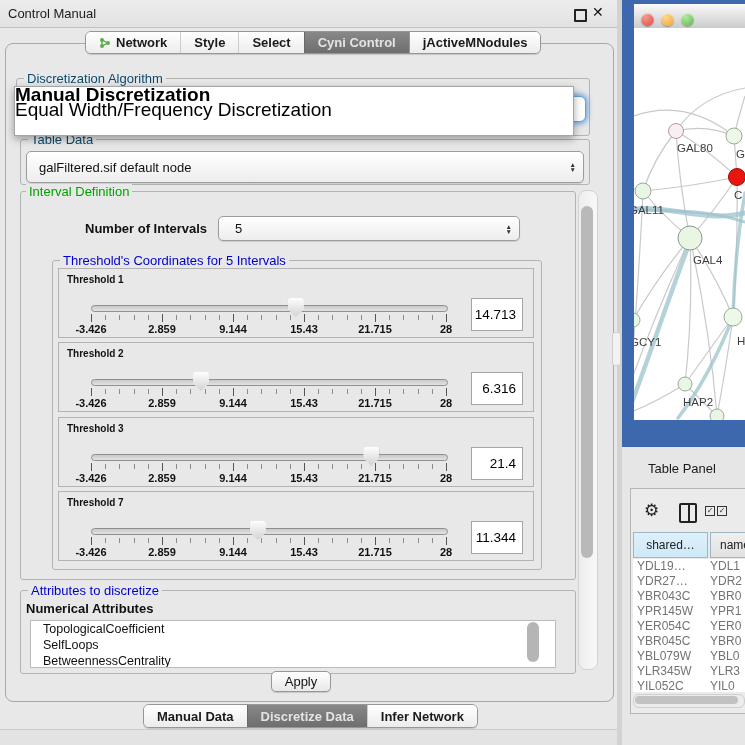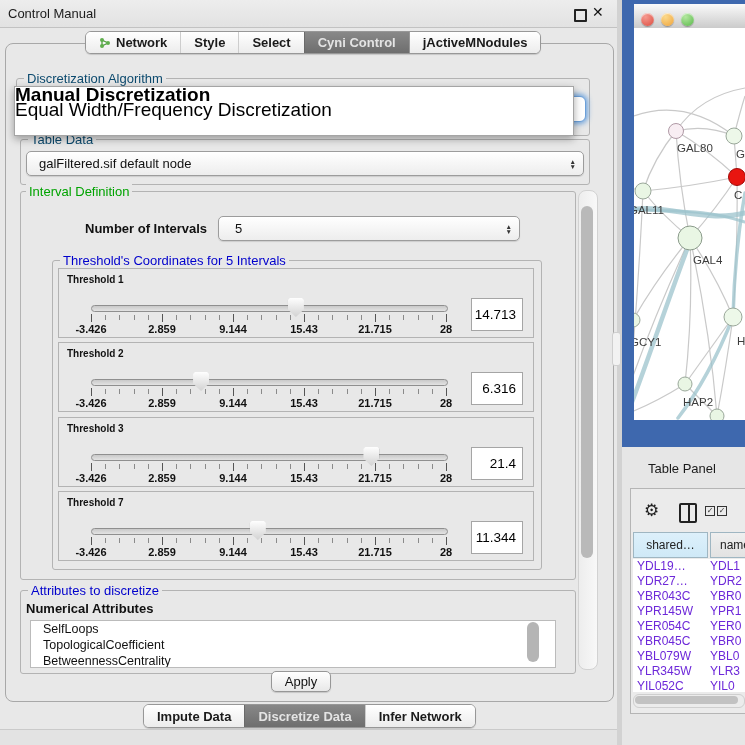--- a/index.html
+++ b/index.html
@@ -69,21 +69,21 @@
   #right-lower{left:622px;top:447px;width:123px;height:298px;background:#e6e6e6;}
   #tp-title{left:648px;top:461px;font-size:13px;color:#1b1b1b;}
   #tp-panel{left:630px;top:488px;width:115px;height:224px;background:#ebebeb;border:1px solid #b5b5b5;}
   #tp-gear{left:644px;top:500px;font-size:17px;color:#222;}
   #tp-colicon{left:679px;top:503px;width:14px;height:16px;border:2px solid #222;border-radius:2px;}
   #tp-colicon div{position:absolute;left:50%;top:0;width:2px;height:100%;background:#222;}
   .chk{position:absolute;top:506px;width:8px;height:8px;border:1.5px solid #333;font-size:8px;line-height:8px;color:#333;text-align:center;}
   .tp-hcell{position:absolute;top:532px;height:26px;display:flex;align-items:center;justify-content:center;
             font-size:12px;color:#222;border:1px solid #9fb6c2;box-sizing:border-box;}
   #tp-body{left:633px;top:559px;width:112px;height:133px;background:#fff;overflow:hidden;}
-  .tp-row{height:15px;font-size:12px;color:#6d28d9;white-space:nowrap;}
+  .tp-row{height:15px;font-size:12px;color:#737373;white-space:nowrap;}
   .tp-row span.c1{display:inline-block;width:73px;padding-left:4px;}
   #tp-hscroll-track{left:633px;top:694px;width:110px;height:12px;background:#ececec;border:1px solid #cfcfcf;border-radius:6px;}
   #tp-hscroll-thumb{left:635px;top:696px;width:103px;height:8px;background:#c2c2c2;border-radius:4px;}
   #resize-handle{left:612px;top:332px;width:7px;height:32px;background:#f2f2f2;border:1px solid #cfcfcf;border-radius:3px;}
   text{font-family:"Liberation Sans","DejaVu Sans",sans-serif;}
 </style>
 </head>
 <body>
 
 <div class="abs" id="cp-titlebar"></div>
@@ -123,21 +123,21 @@
 
 <div class="abs" id="algo-popup">
   <div id="algo-options">
       <div class="opt first">Manual Discretization</div>
       <div class="opt">Equal Width/Frequency Discretization</div>
     </div>
 </div>
 
 <div class="abs groupbox" style="left:20px;top:139px;width:568px;height:44px;"></div>
 <div class="abs grouplabel" style="left:28px;top:132px;">Table Data</div>
-<div class="abs combo" style="left:26px;top:151px;width:558px;height:25px;padding-left:12px;box-sizing:border-box;">
+<div class="abs combo" style="left:26px;top:151px;width:558px;height:32px;padding-left:12px;box-sizing:border-box;">
   <span>galFiltered.sif default node</span>
   <span class="stepper">
       <span>▲</span>
       <span>▼</span>
     </span>
 </div>
 
 <div class="abs vtrack" style="left:578px;top:190px;width:18px;height:478px;">
   <div class="vthumb abs" style="left:2px;top:15px;width:12px;height:352px;"></div>
 </div>
@@ -308,30 +308,30 @@
       <div class="tick-label" style="left: 387px;">28</div>
       <div class="th-thumb" style="left: 190.848px;"></div>
       <div class="th-value">11.344</div>
     </div>
   </div>
 
 <div class="abs groupbox" style="left:20px;top:590px;width:554px;height:82px;"></div>
 <div class="abs grouplabel" style="left:28px;top:583px;color:#0000cc;">Attributes to discretize</div>
 <div class="abs" style="left:26px;top:601px;font-size:13px;font-weight:bold;color:#111;">Numerical Attributes</div>
 <div class="abs" id="attr-list">
+    <div class="item">TopologicalCoefficient</div>
     <div class="item">SelfLoops</div>
-    <div class="item">TopologicalCoefficient</div>
     <div class="item">BetweennessCentrality</div>
   </div>
 <div class="abs" id="attr-scroll"></div>
 
 <button class="abs push-btn" style="left:271px;top:671px;width:60px;height:21px;">Apply</button>
 <div class="abs seg-strip" id="bottom-tabs" style="left:143px;top:704px;height:22px;">
     <div class="seg">
-      <span>Impute Data</span>
+      <span>Manual Data</span>
     </div>
     <div class="seg selected">
       <span>Discretize Data</span>
     </div>
     <div class="seg sep">
       <span>Infer Network</span>
     </div>
   </div>
 <div class="abs" style="left:0;top:729px;width:618px;height:16px;background:#e3e3e3;border-top:1px solid #cacaca;"></div>
 

